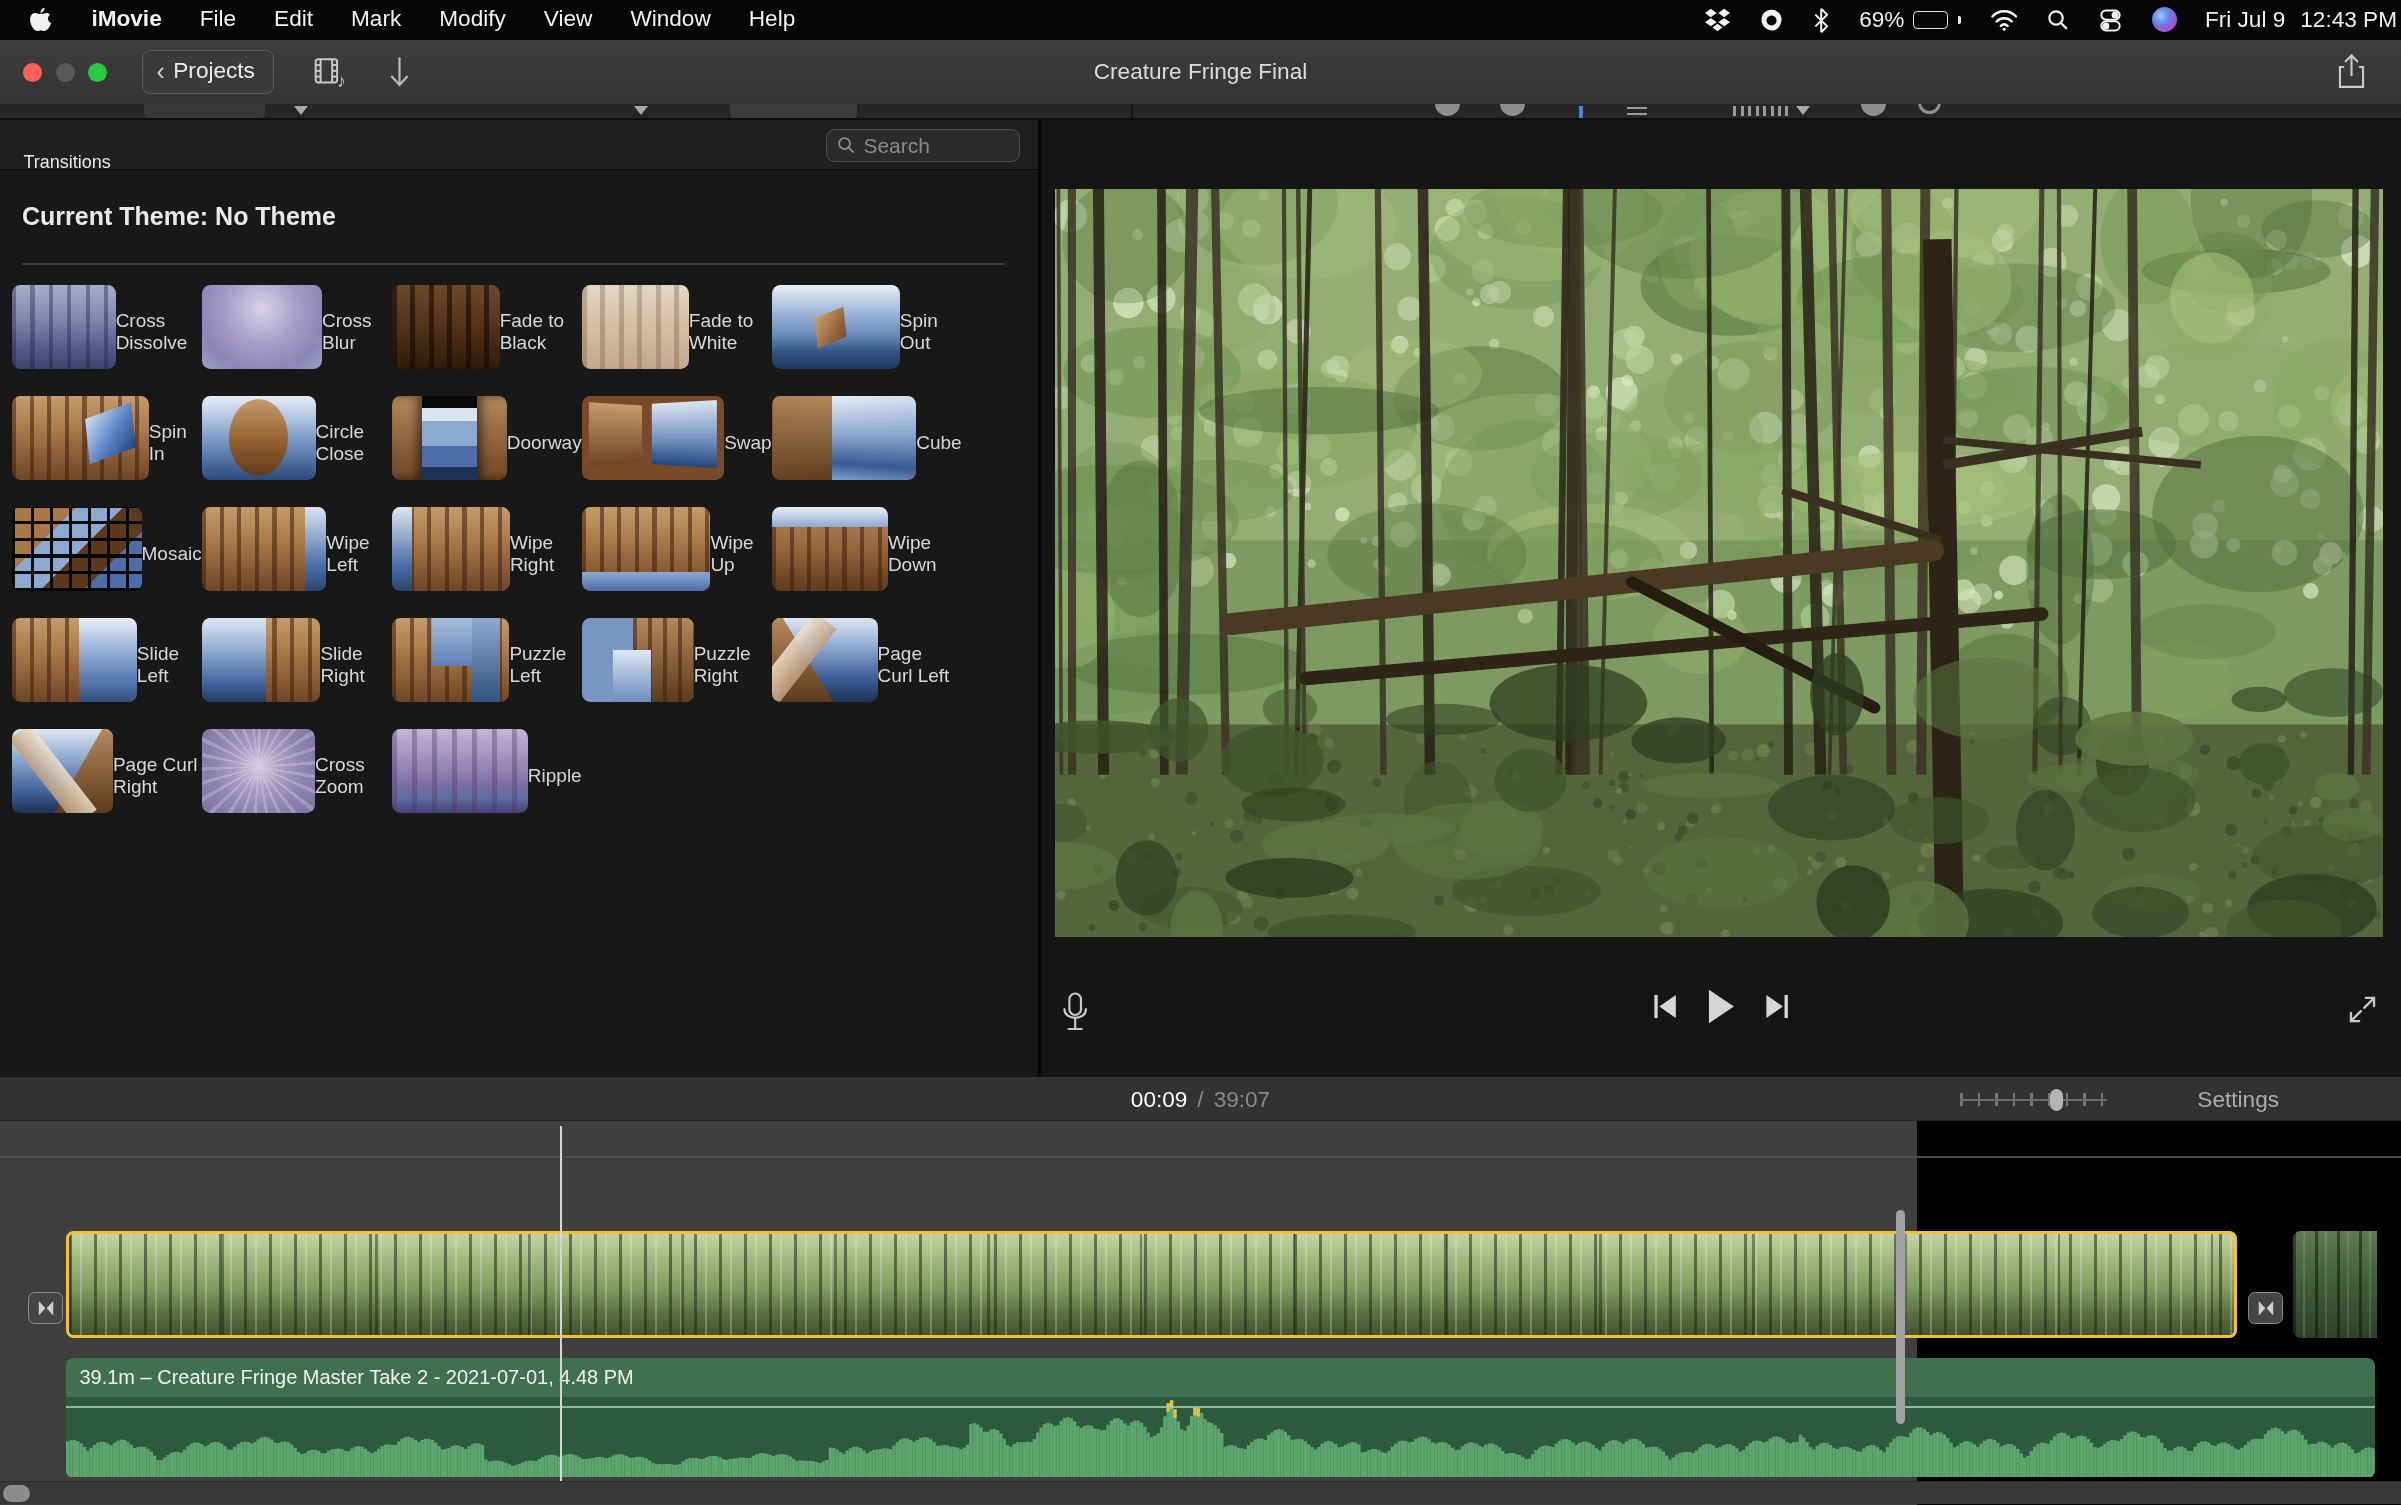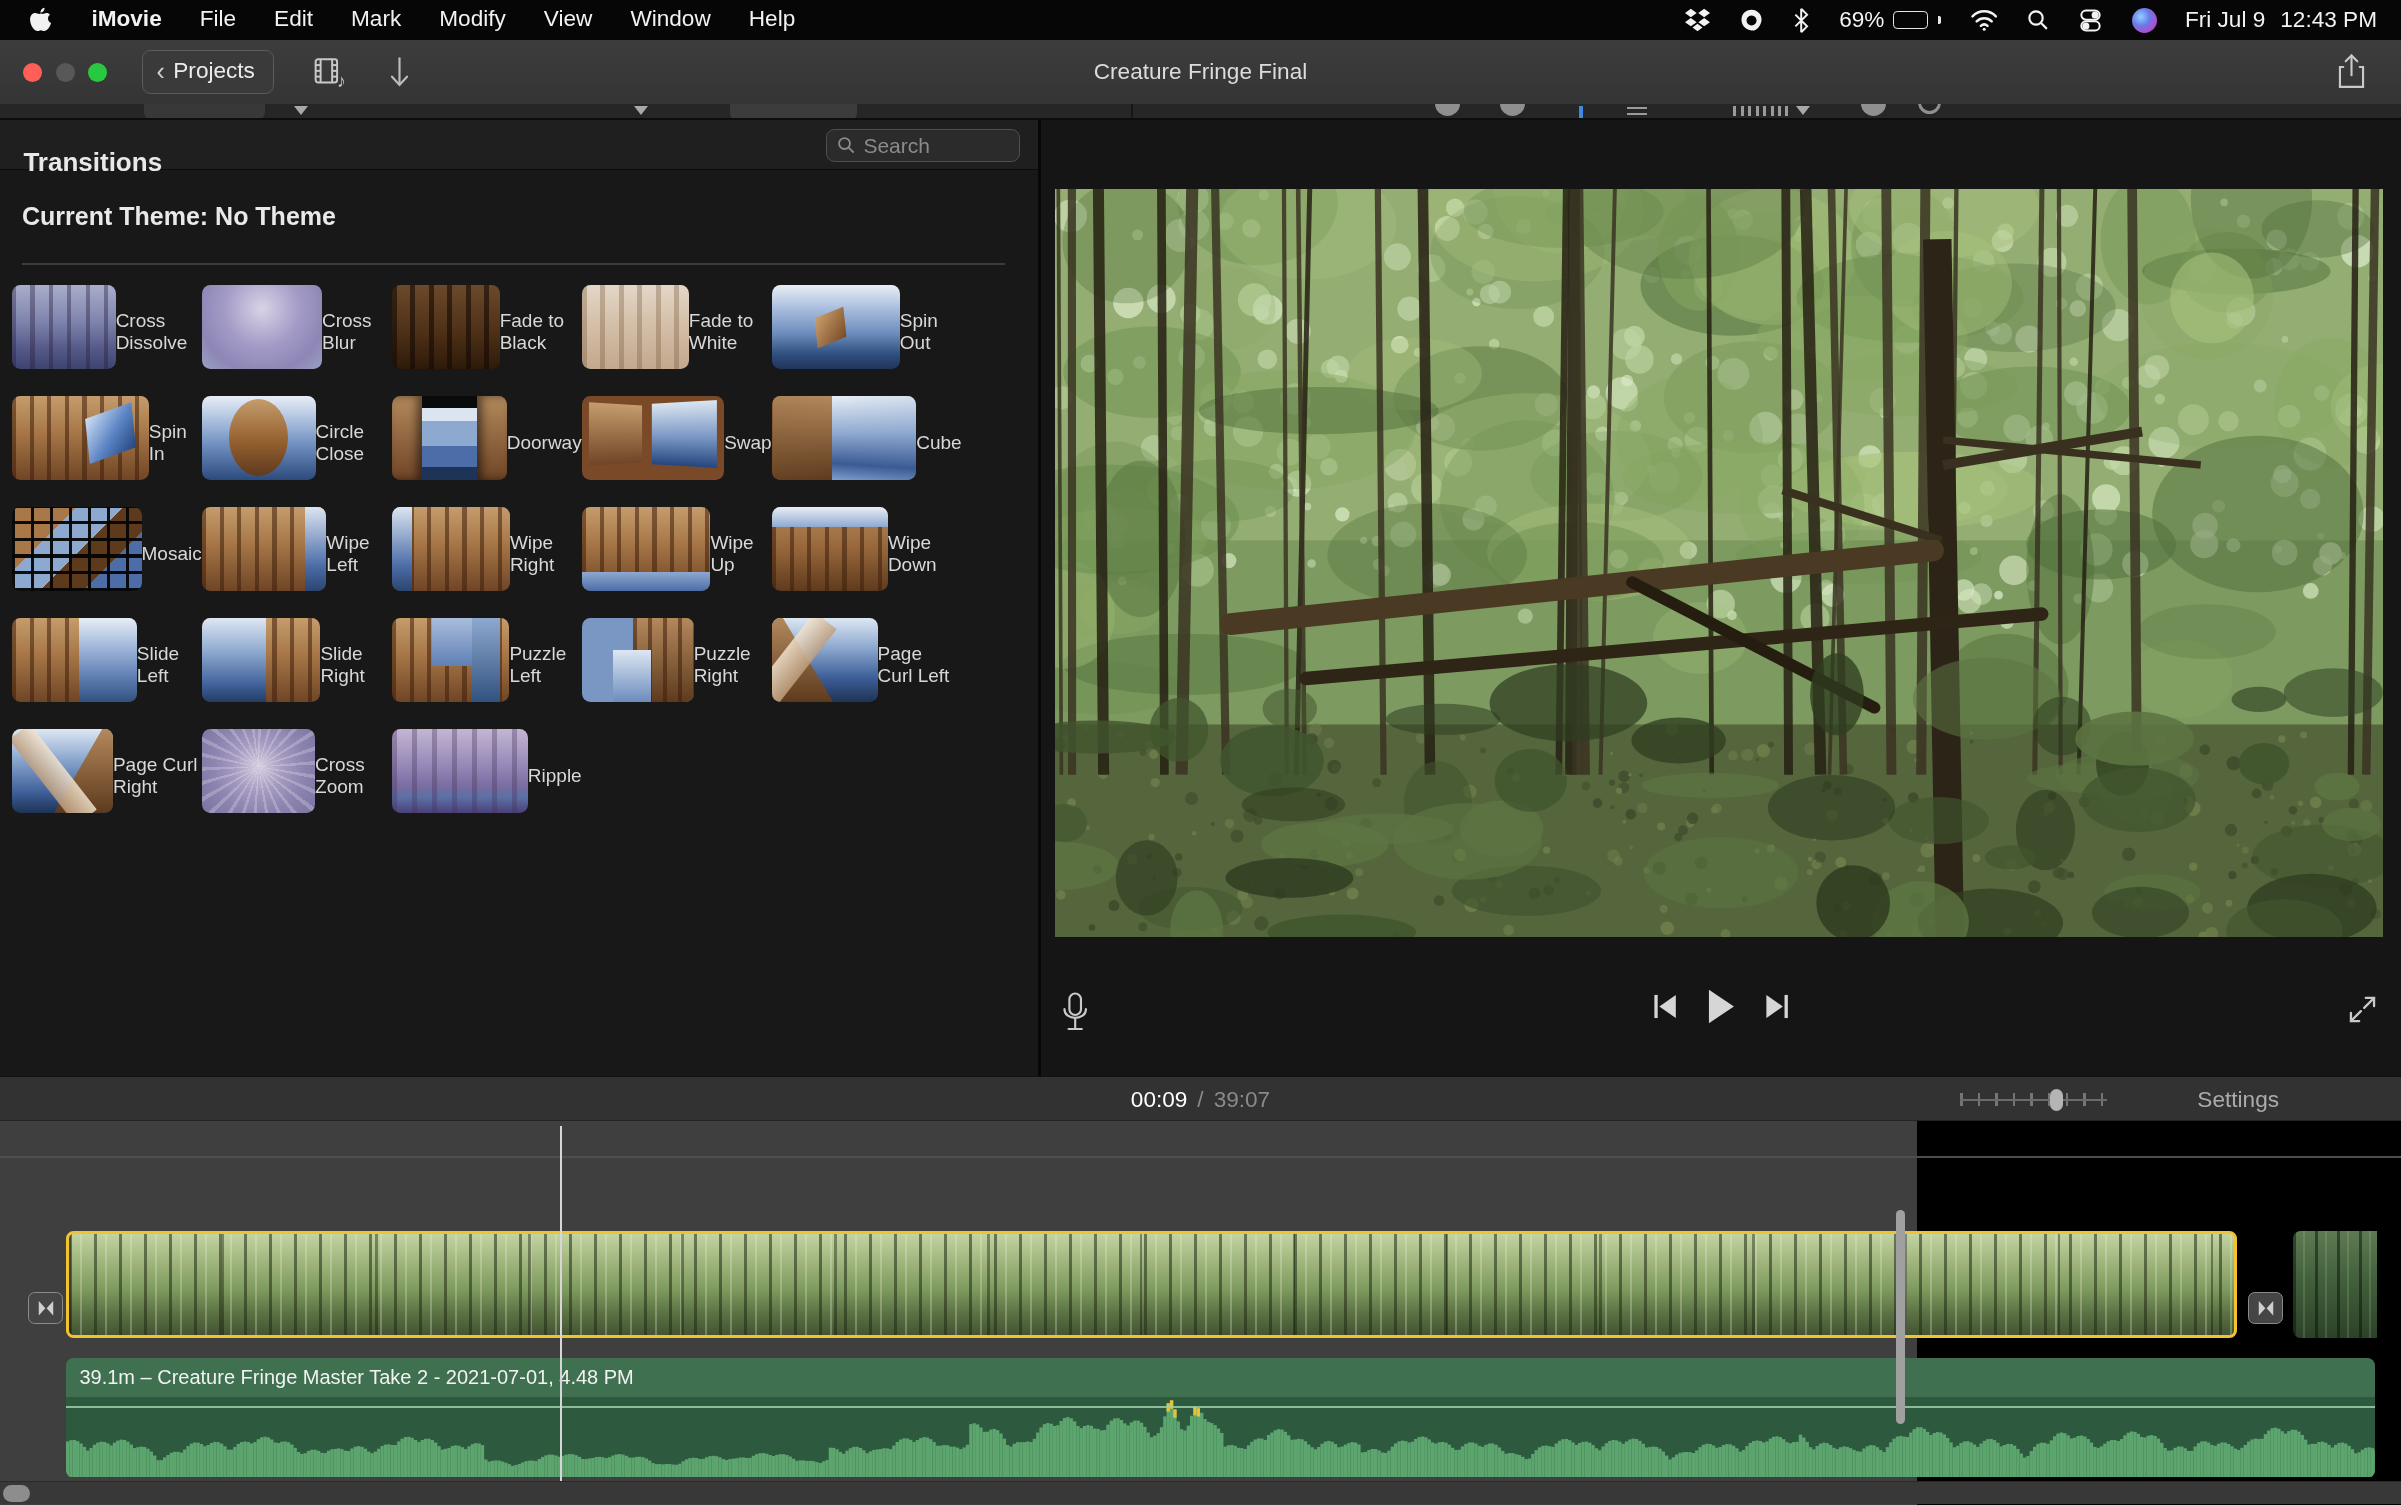--- a/index.html
+++ b/index.html
@@ -5,21 +5,21 @@
   * { margin:0; padding:0; box-sizing:border-box; }
   html,body { width:2401px; height:1505px; overflow:hidden; background:#000;
     font-family:"Liberation Sans", sans-serif; -webkit-font-smoothing:antialiased; }
   .screen { position:absolute; inset:0; }
 
   
   .menubar { position:absolute; left:0; top:0; width:2401px; height:40px; background:#060606;
     display:flex; align-items:center; justify-content:space-between; color:#f2f2f2; font-size:22.6px; }
   .mb-left { display:flex; gap:38px; padding-left:28.4px; }
   .mb-left .app-name { font-weight:bold; }
-  .mb-right { display:flex; align-items:center; gap:28.4px; padding-right:24px; }
+  .mb-right { display:flex; gap:28.4px; padding-right:4px; }
   .mb-item { white-space:nowrap; }
   .mb-ico { display:flex; align-items:center; }
   .battery-wrap { display:flex; align-items:center; gap:8.4px; }
   .batt-body { width:35px; height:18.4px; border:1.7px solid #e8e8e8; border-radius:4.2px; padding:1.7px; position:relative; }
   .batt-fill { height:100%; background:#fff; border-radius:1.7px; }
   .batt-nub { width:3.3px; height:8.4px; background:#e8e8e8; border-radius:0 1.7px 1.7px 0; margin-left:1.7px; }
   .siri-ball { width:25px; height:25px; border-radius:50%;
     background:radial-gradient(circle at 35% 35%, #8fd0ff 0%, #6a79e8 40%, #b14ecf 70%, #222a66 100%); }
   .clock { display:flex; gap:15px; }
 
@@ -51,21 +51,21 @@
     background:repeating-linear-gradient(90deg,#9a9a9a 0 3.3px,transparent 3.3px 7.5px); }
   .sliver .vee { position:absolute; top:1.7px; width:0; height:0; border-left:7.5px solid transparent;
     border-right:7.5px solid transparent; border-top:9.2px solid #a8a8a8; }
   .divider-h { position:absolute; left:0; width:2401px; height:1.7px; background:#0d0d0d; }
 
   
   .left-panel { position:absolute; left:0; top:120px; width:1038px; height:1002px; background:#181818; }
   .panel-right-divider { position:absolute; left:1038px; top:120px; width:2.5px; height:1002px; background:#070707; }
   .panel-header { position:absolute; left:0; top:0; width:1038px; height:50px; background:#1f1f1f;
     border-bottom:1.7px solid #0d0d0d; display:flex; align-items:center; }
-  .panel-header h1 { font-size:26px; color:#e9e9e9; font-weight:bold; margin-left:23.4px;margin-top:36px; }
+  .panel-header h1 { font-size:18px; color:#e9e9e9; font-weight:normal; margin-left:23.4px;margin-top:36px; }
   .search-field { position:absolute; right:18.4px; top:9.2px; width:194px; height:33px; background:#2b2b2b;
     border:1.7px solid #505050; border-radius:8.4px; display:flex; align-items:center; gap:8.4px; padding:0 10px;margin-left:43px; }
   .search-field .ph { color:#8b8b8b; font-size:21px; }
   .panel-body { position:absolute; left:0; top:52px; width:1038px; height:950px; }
   .theme-label { margin:30px 0 0 22px; font-size:25px; font-weight:bold; color:#e9e9e9; }
   .theme-divider { margin:32px 0 0 22px; width:983px; height:1.7px; background:#3c3c3c; }
 
   .tgrid { display:grid; grid-template-columns:repeat(5,190px); margin:20px 0 0 11.7px; row-gap:27px; }
   .cell { width:190px; display:flex; flex-direction:row; align-items:center; }
   .thumb { width:153px; height:84px; border-radius:8.4px; position:relative; overflow:hidden;

